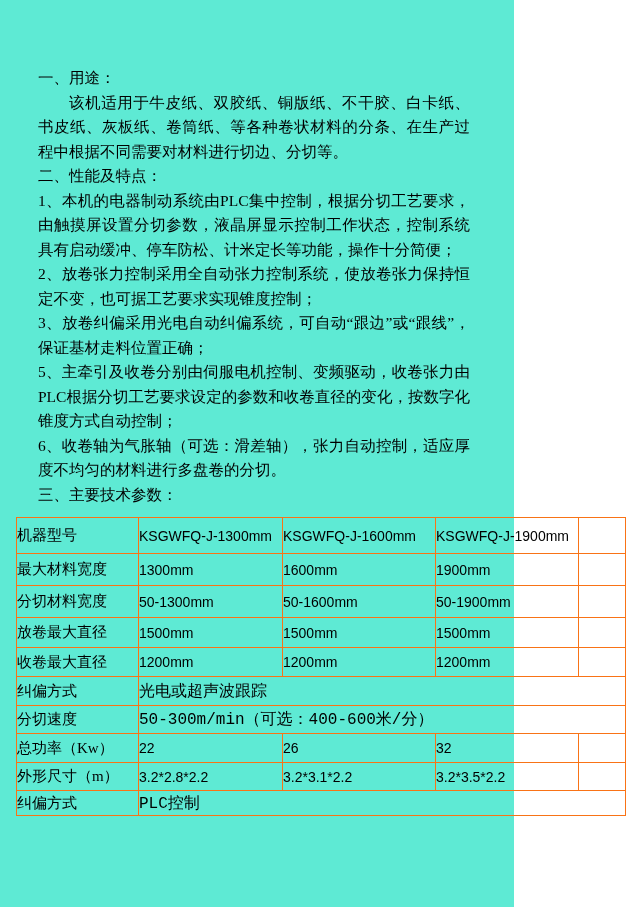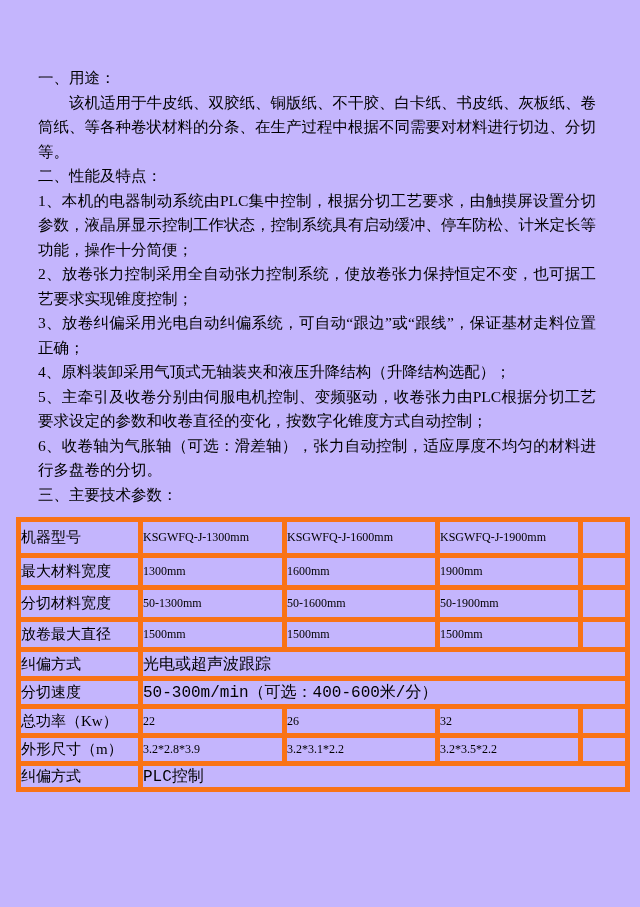--- a/index.html
+++ b/index.html
@@ -9,58 +9,58 @@
   }
   body {
     width: 640px;
     height: 907px;
     overflow: hidden;
     font-family: "Liberation Serif", "DejaVu Serif", serif;
     color: #000000;
   }
   .page {
     box-sizing: border-box;
-    width: 640px;
+    width: 514px;
     height: 907px;
     padding: 66px 44px 0 38px;
-    background: #c4b5fd;
+    background: #5eead4;
   }
   .doc p {
     margin: 0;
     font-size: 15.5px;
     line-height: 24.5px;
     text-align: justify;
     word-break: break-all;
   }
   .doc .indent {
     text-indent: 31px;
   }
   table.spec {
     border-collapse: collapse;
     table-layout: fixed;
     width: 609px;
     margin-left: -22px;
     margin-top: 10px;
     font-size: 15px;
   }
   table.spec td {
-    border: 5px solid #f97316;
+    border: 1px solid #f97316;
     vertical-align: middle;
     padding: 0;
     overflow: hidden;
     white-space: nowrap;
   }
   td.lbl {
     padding-left: 12px;
     font-family: "Liberation Serif", "DejaVu Serif", serif;
   }
   td.val {
     padding-left: 8px;
-    font-family: Liberation Serif, serif;
-    font-size: 12px;
+    font-family: Liberation Sans, sans-serif;
+    font-size: 14px;
   }
   td.merged {
     font-family: "Liberation Mono", "DejaVu Sans Mono", monospace;
     font-size: 16px;
   }
   td.m-guide { padding-left: 131px; }
   td.m-speed { padding-left: 45px; }
   td.m-plc   { padding-left: 128px; font-family: Liberation Mono, monospace; }
   tr.rh36 { height: 36px; }
   tr.rh32 { height: 32px; }
@@ -74,21 +74,20 @@
 
 <div class="page">
 
   <div class="doc">
     <p>一、用途：</p>
     <p class="indent">该机适用于牛皮纸、双胶纸、铜版纸、不干胶、白卡纸、书皮纸、灰板纸、卷筒纸、等各种卷状材料的分条、在生产过程中根据不同需要对材料进行切边、分切等。</p>
     <p>二、性能及特点：</p>
     <p>1、本机的电器制动系统由PLC集中控制，根据分切工艺要求，由触摸屏设置分切参数，液晶屏显示控制工作状态，控制系统具有启动缓冲、停车防松、计米定长等功能，操作十分简便；</p>
     <p>2、放卷张力控制采用全自动张力控制系统，使放卷张力保持恒定不变，也可据工艺要求实现锥度控制；</p>
     <p>3、放卷纠偏采用光电自动纠偏系统，可自动“跟边”或“跟线”，保证基材走料位置正确；</p>
-    <p>4、原料装卸采用气顶式无轴装夹和液压升降结构（升降结构选配）；</p>
     <p>5、主牵引及收卷分别由伺服电机控制、变频驱动，收卷张力由PLC根据分切工艺要求设定的参数和收卷直径的变化，按数字化锥度方式自动控制；</p>
     <p>6、收卷轴为气胀轴（可选：滑差轴），张力自动控制，适应厚度不均匀的材料进行多盘卷的分切。</p>
     <p>三、主要技术参数：</p>
   </div>
 
   <table class="spec">
     <colgroup>
       <col style="width:122px">
       <col style="width:144px">
       <col style="width:153px">
@@ -118,37 +117,44 @@
         <td class="val"></td>
       </tr>
       <tr class="rh30">
         <td class="lbl">放卷最大直径</td>
         <td class="val">1500mm</td>
         <td class="val">1500mm</td>
         <td class="val">1500mm</td>
         <td class="val"></td>
       </tr>
       <tr class="rh29">
+        <td class="lbl">收卷最大直径</td>
+        <td class="val">1200mm</td>
+        <td class="val">1200mm</td>
+        <td class="val">1200mm</td>
+        <td class="val"></td>
+      </tr>
+      <tr class="rh29">
         <td class="lbl">纠偏方式</td>
         <td class="merged m-guide" colspan="4">光电或超声波跟踪</td>
       </tr>
       <tr class="rh28">
         <td class="lbl">分切速度</td>
         <td class="merged m-speed" colspan="4">50-300m/min（可选：400-600米/分）</td>
       </tr>
       <tr class="rh29">
         <td class="lbl">总功率（Kw）</td>
         <td class="val">22</td>
         <td class="val">26</td>
         <td class="val">32</td>
         <td class="val"></td>
       </tr>
       <tr class="rh28">
         <td class="lbl">外形尺寸（m）</td>
-        <td class="val">3.2*2.8*3.9</td>
+        <td class="val">3.2*2.8*2.2</td>
         <td class="val">3.2*3.1*2.2</td>
         <td class="val">3.2*3.5*2.2</td>
         <td class="val"></td>
       </tr>
       <tr class="rh25">
         <td class="lbl">纠偏方式</td>
         <td class="merged m-plc" colspan="4">PLC控制</td>
       </tr>
     </tbody>
   </table>

